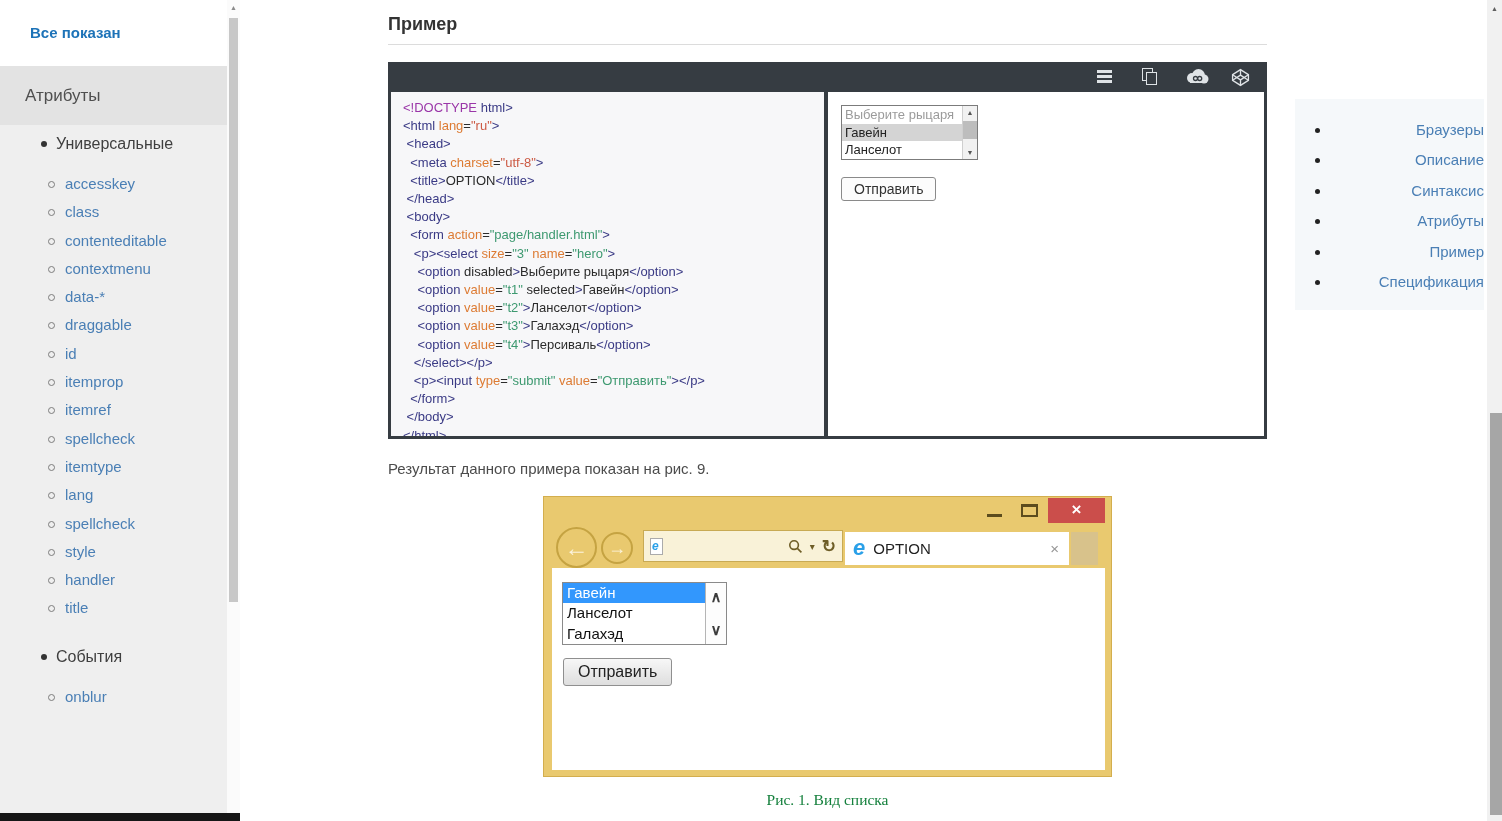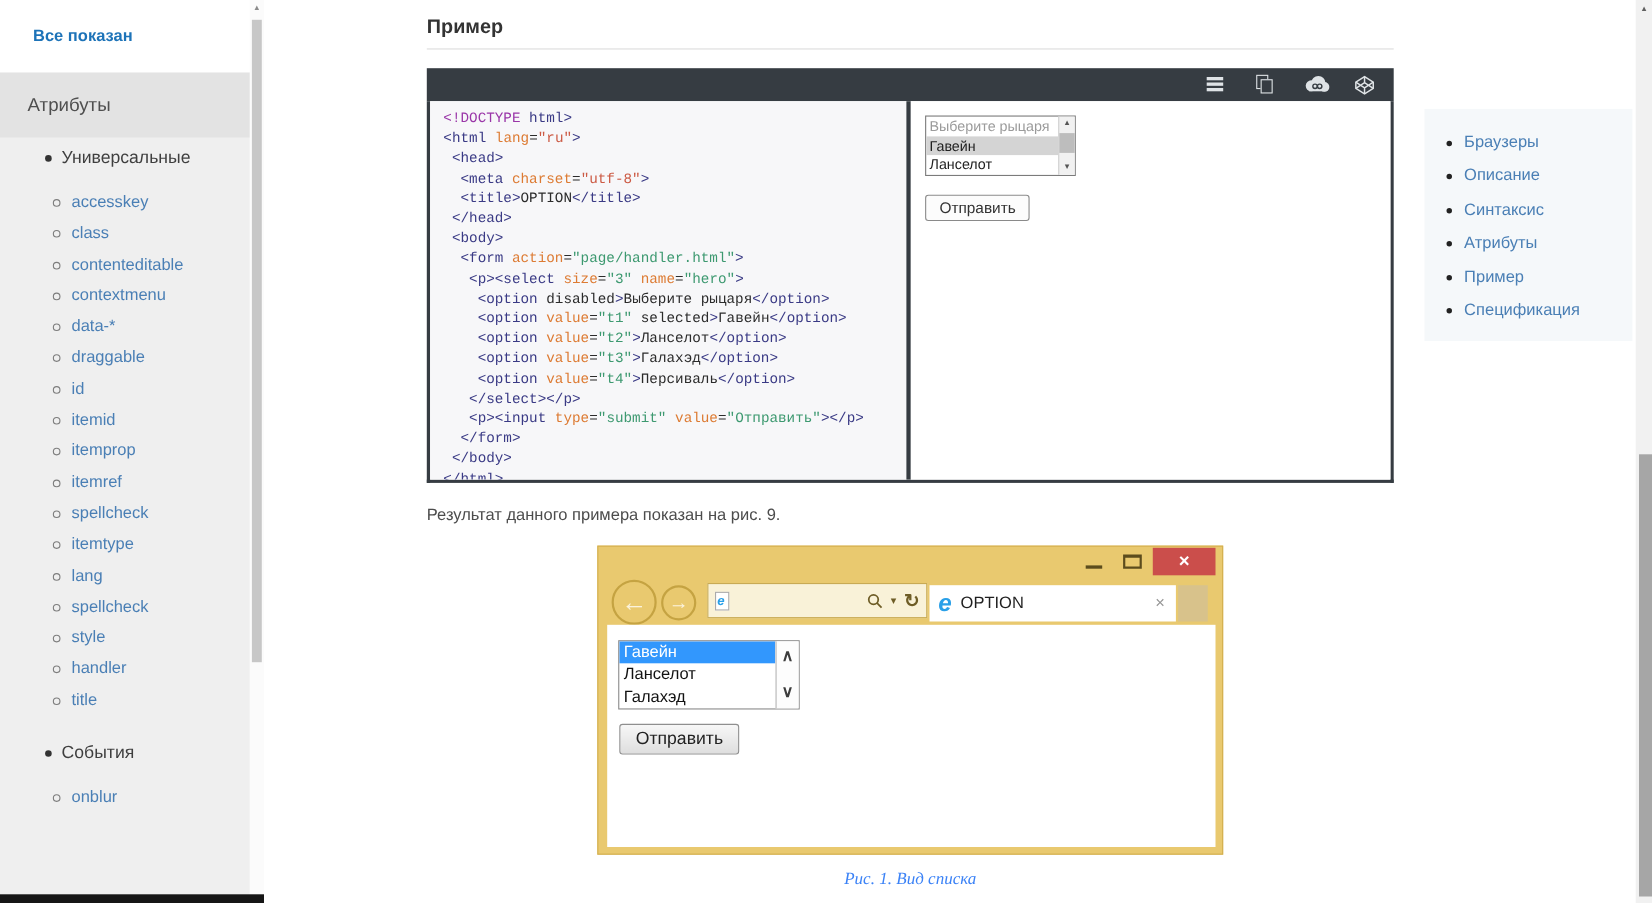--- a/index.html
+++ b/index.html
@@ -28,21 +28,21 @@
   
   #h-primer { position:absolute; left:388px; top:14px; font-size:18px; font-weight:bold; color:#333; }
   #hr1 { position:absolute; left:388px; top:44px; width:879px; height:0; border-top:1px solid #dcdcdc; }
 
   
   #example { position:absolute; left:388px; top:62px; width:879px; height:377px; }
   #ex-head { height:30px; background:#363c42; display:flex; align-items:center; justify-content:flex-end;
              gap:24px; padding-right:14px; }
   #ex-body { height:347px; border:3px solid #363c42; border-top:none; display:flex; }
   #code-pane { width:437px; background:#f7f7f9; border-right:4px solid #363c42; overflow:hidden; }
-  #code { padding:7px 17px 0 12px; font-family:Liberation Mono, monospace; font-size:13px; line-height:18.2px; white-space:pre; }
+  #code { padding:7px 17px 0 12px; font-family:Liberation Sans, sans-serif; font-size:13px; line-height:18.2px; white-space:pre; }
   .tk-d { color:#9a36a8; } .tk-t { color:#3a3a85; } .tk-a { color:#dd7b33; }
   .tk-s { color:#3d9970; } .tk-r { color:#cc5a44; } .tk-x { color:#2b2b2b; }
 
   
   .tico { width:22px; height:18px; position:relative; cursor:pointer; flex:0 0 auto; }
   #ico-list span { display:block; width:15px; height:3px; background:#dfe3e6; margin:2px auto 0; }
   #ico-copy i { position:absolute; width:11px; height:13px; border:1.5px solid #dfe3e6; background:#363c42; display:block; }
   #ico-copy i:nth-child(1){ left:3px; top:0; } #ico-copy i:nth-child(2){ left:7px; top:4px; }
 
   
@@ -85,25 +85,25 @@
   #ie-content { position:absolute; left:8px; top:71px; width:553px; height:202px; background:#fff; }
   #ie-select { position:absolute; left:10px; top:14px; width:165px; height:63px; border:1px solid #8a8a8a; display:flex; background:#fff; }
   #ie-opts { flex:1; overflow:hidden; }
   #ie-opts .opt { height:20.3px; font-size:15px; line-height:20.3px; padding-left:4px; color:#111; white-space:nowrap; cursor:pointer; }
   #ie-opts .opt.selected { background:#3297fd; color:#fff; }
   #ie-sb { width:21px; background:#fdfdfd; border-left:1px solid #b5b5b5; display:flex; flex-direction:column; justify-content:space-between; }
   #ie-sb .c { height:28px; text-align:center; font-size:15px; font-weight:bold; color:#3d3d3d; line-height:28px; cursor:pointer; }
   #ie-btn { position:absolute; left:11px; top:90px; padding:4px 14px; font-size:16px; color:#222;
             background:linear-gradient(#f7f7f7,#dedede); border:1px solid #8f8f8f; border-radius:3px; cursor:pointer; }
   #fig-cap { position:absolute; left:388px; top:791px; width:879px; text-align:center;
-             font-family:"Liberation Serif", serif; font-style:italic; font-size:15.5px; color:#3b82f6; }
+             font-family:"Liberation Serif", serif; font-size:15.5px; color:#15803d; }
 
   
   #toc { position:absolute; left:1295px; top:99px; width:189px; height:211px; background:#f5f8fa; }
-  #toc ul { list-style:none; padding:16px 0 0 36px; }
+  #toc ul { list-style:none; padding:16px 0 0 36px;text-align:right; }
   #toc li { position:relative; line-height:30.4px; }
   #toc li::before { content:""; position:absolute; left:-16px; top:13px; width:5px; height:5px; border-radius:50%; background:#222; }
   #toc a { color:#4a7fb5; font-size:15px; text-decoration:none; cursor:pointer; }
 
   
   #pg-scroll { position:absolute; right:0; top:0; width:15px; height:821px; background:#f1f1f1; }
   #pg-scroll .arr { display:block; text-align:center; color:#5f5f5f; font-size:7px; padding-top:5px; }
   #pg-thumb { position:absolute; left:3px; top:413px; width:12px; height:402px; background:#a6a6a6; }
 </style>
 </head>
@@ -119,21 +119,20 @@
   <div id="sb-list">
     <div class="grp">Универсальные</div>
     <ul class="sublist" id="universal-list">
         <li><a>accesskey</a></li>
         <li><a>class</a></li>
         <li><a>contenteditable</a></li>
         <li><a>contextmenu</a></li>
         <li><a>data-*</a></li>
         <li><a>draggable</a></li>
         <li><a>id</a></li>
-        <li><a>itemid</a></li>
         <li><a>itemprop</a></li>
         <li><a>itemref</a></li>
         <li><a>spellcheck</a></li>
         <li><a>itemtype</a></li>
         <li><a>lang</a></li>
         <li><a>spellcheck</a></li>
         <li><a>style</a></li>
         <li><a>handler</a></li>
         <li><a>title</a></li>
       </ul>

